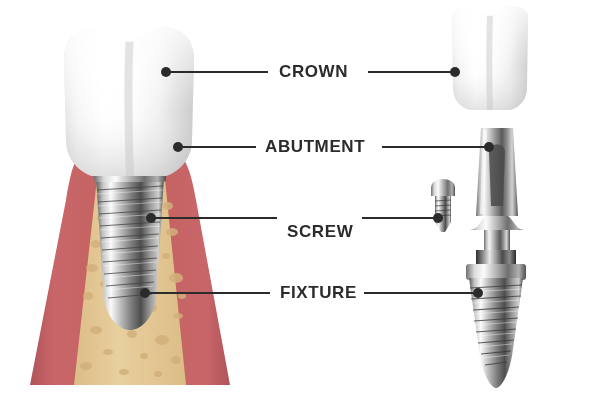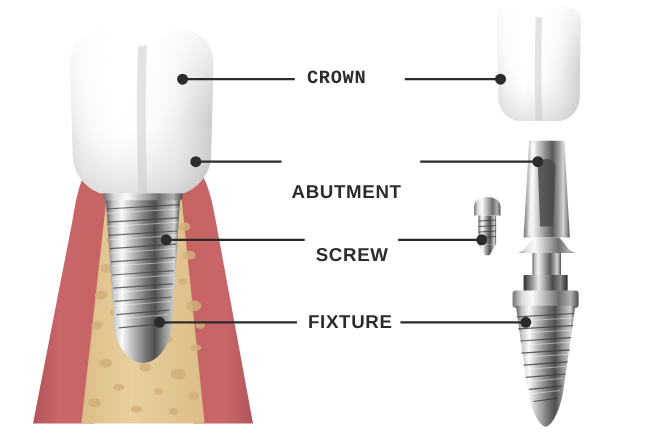--- a/index.html
+++ b/index.html
@@ -25,21 +25,21 @@
     position: absolute;
     font-family: "Liberation Sans", sans-serif;
     font-weight: bold;
     font-size: 17px;
     letter-spacing: 0.6px;
     color: #2b2b2b;
     white-space: nowrap;
     line-height: 1;
   }
   #label-crown   { left: 279px; top: 63px; }
-  #label-abutment{ left: 265px; top: 138px; margin-top: 28px; }
+  #label-abutment{ left: 265px; top: 138px; }
   #label-screw   { left: 287px; top: 209px; }
   #label-fixture { left: 280px; top: 284px; text-align: right; }
 </style>
 </head>
 <body>
 
 <svg id="diagram" viewBox="0 0 600 400">
   <defs>
 
     <linearGradient id="gCrown" x1="0" y1="0" x2="1" y2="0">
@@ -285,16 +285,16 @@
       <circle cx="151" cy="218" r="5" stroke="none"></circle>
       <line x1="362" y1="218" x2="438" y2="218"></line>
       <circle cx="438" cy="218" r="5" stroke="none"></circle>
       <line x1="145" y1="293" x2="270" y2="293"></line>
       <circle cx="145" cy="293" r="5" stroke="none"></circle>
       <line x1="364" y1="293" x2="478" y2="293"></line>
       <circle cx="478" cy="293" r="5" stroke="none"></circle>
     </g>
 </svg>
 
-<div class="label-text" id="label-crown" style="left: 279px; top: 63px; font-family: Liberation Mono, monospace;">CROWN</div>
+<div class="label-text" id="label-crown" style="left: 279px; top: 63px;">CROWN</div>
 <div class="label-text" id="label-abutment" style="left: 265px; top: 138px;">ABUTMENT</div>
 <div class="label-text" id="label-screw" style="left: 287px; top: 223px;">SCREW</div>
 <div class="label-text" id="label-fixture" style="left: 280px; top: 284px;">FIXTURE</div>
 
 </body></html>

